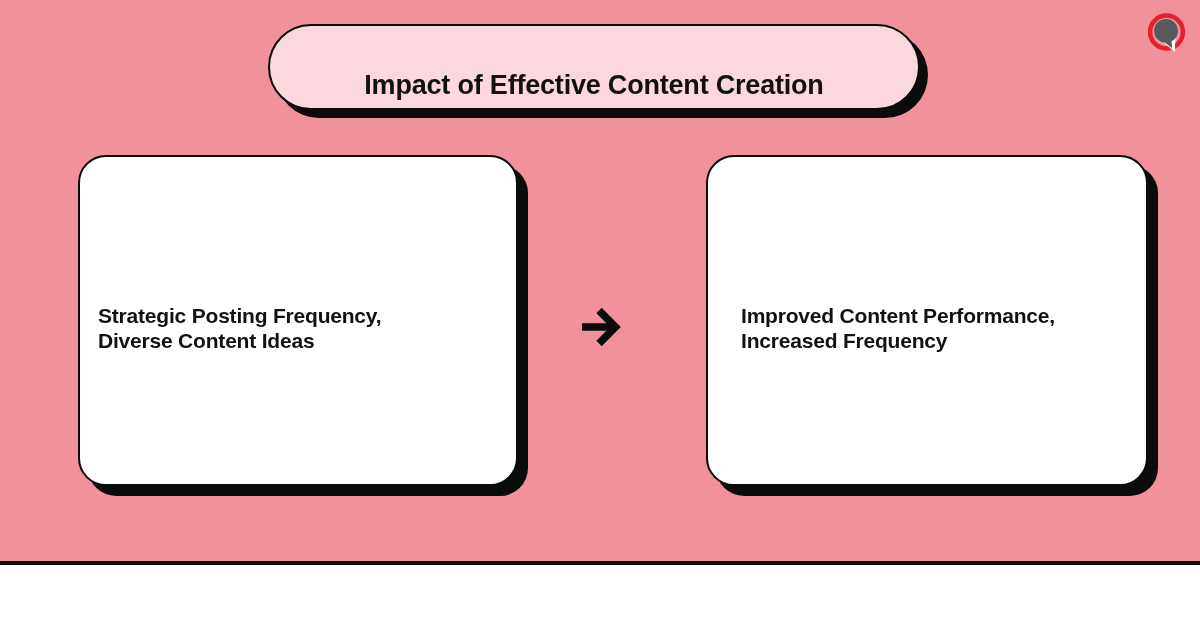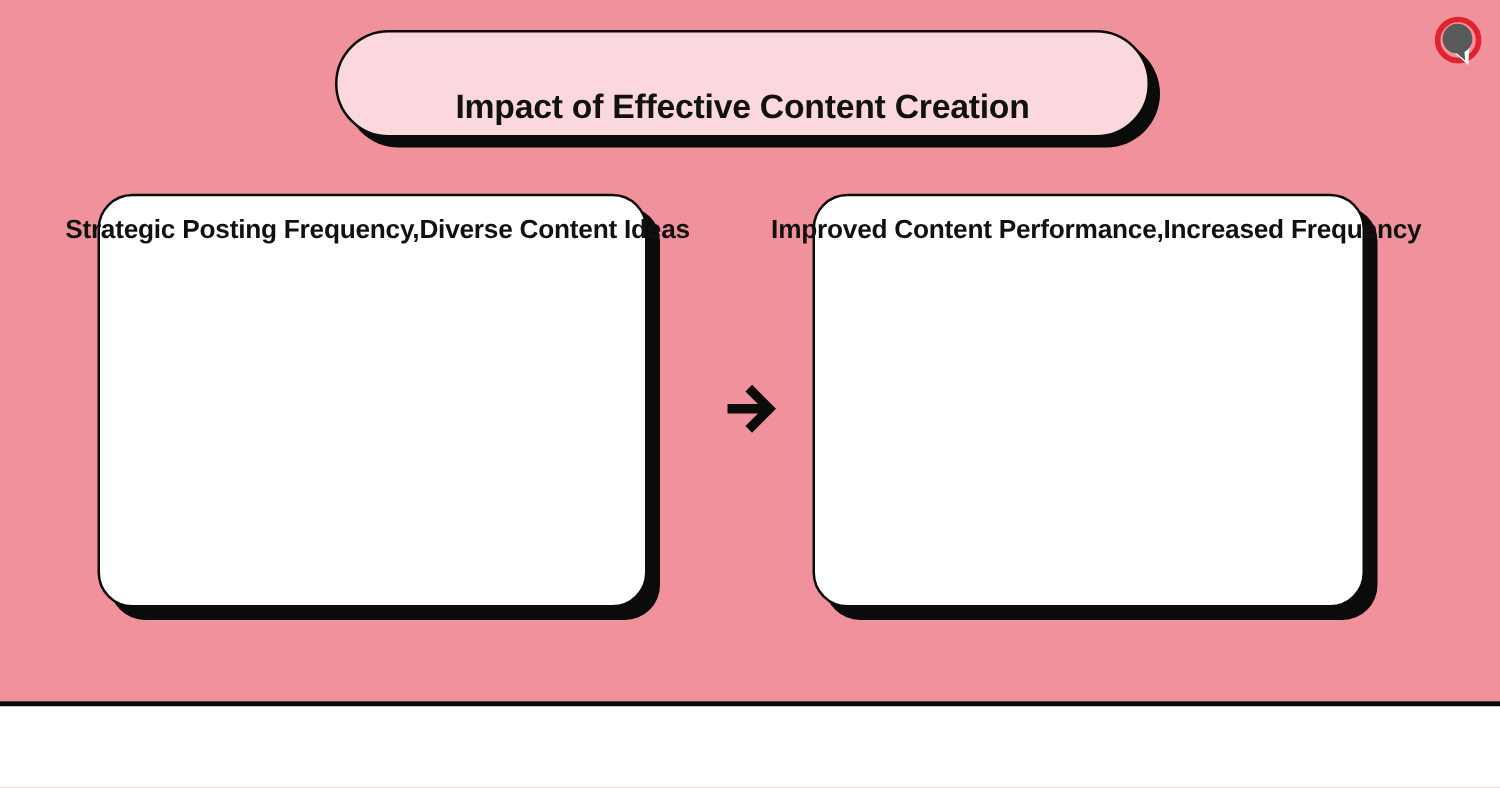--- a/index.html
+++ b/index.html
@@ -45,34 +45,34 @@
   .card {
     position: absolute;
     top: 155px;
     height: 331px;
     box-sizing: border-box;
     background: #FFFFFF;
     border: 2.5px solid #0B0B0B;
     border-radius: 28px;
     box-shadow: 10px 10px 0 0 #0B0B0B;
     display: flex;
-    flex-direction: row;
+    flex-direction: column;
     justify-content: center;
     padding-top: 14px;
   }
   .card-cause {
     left: 78px;
     width: 440px;
     padding-left: 18px;
     padding-right: 10px;
   }
   .card-effect {
-    left: 650px;
+    left: 706px;
     width: 442px;
-    padding-left: 22px;
+    padding-left: 33px;
     padding-right: 10px;
   }
   .card-line {
     display: block;
     font-size: 21px;
     font-weight: 700;
     line-height: 25px;
     letter-spacing: -0.2px;
     white-space: nowrap;
   }

